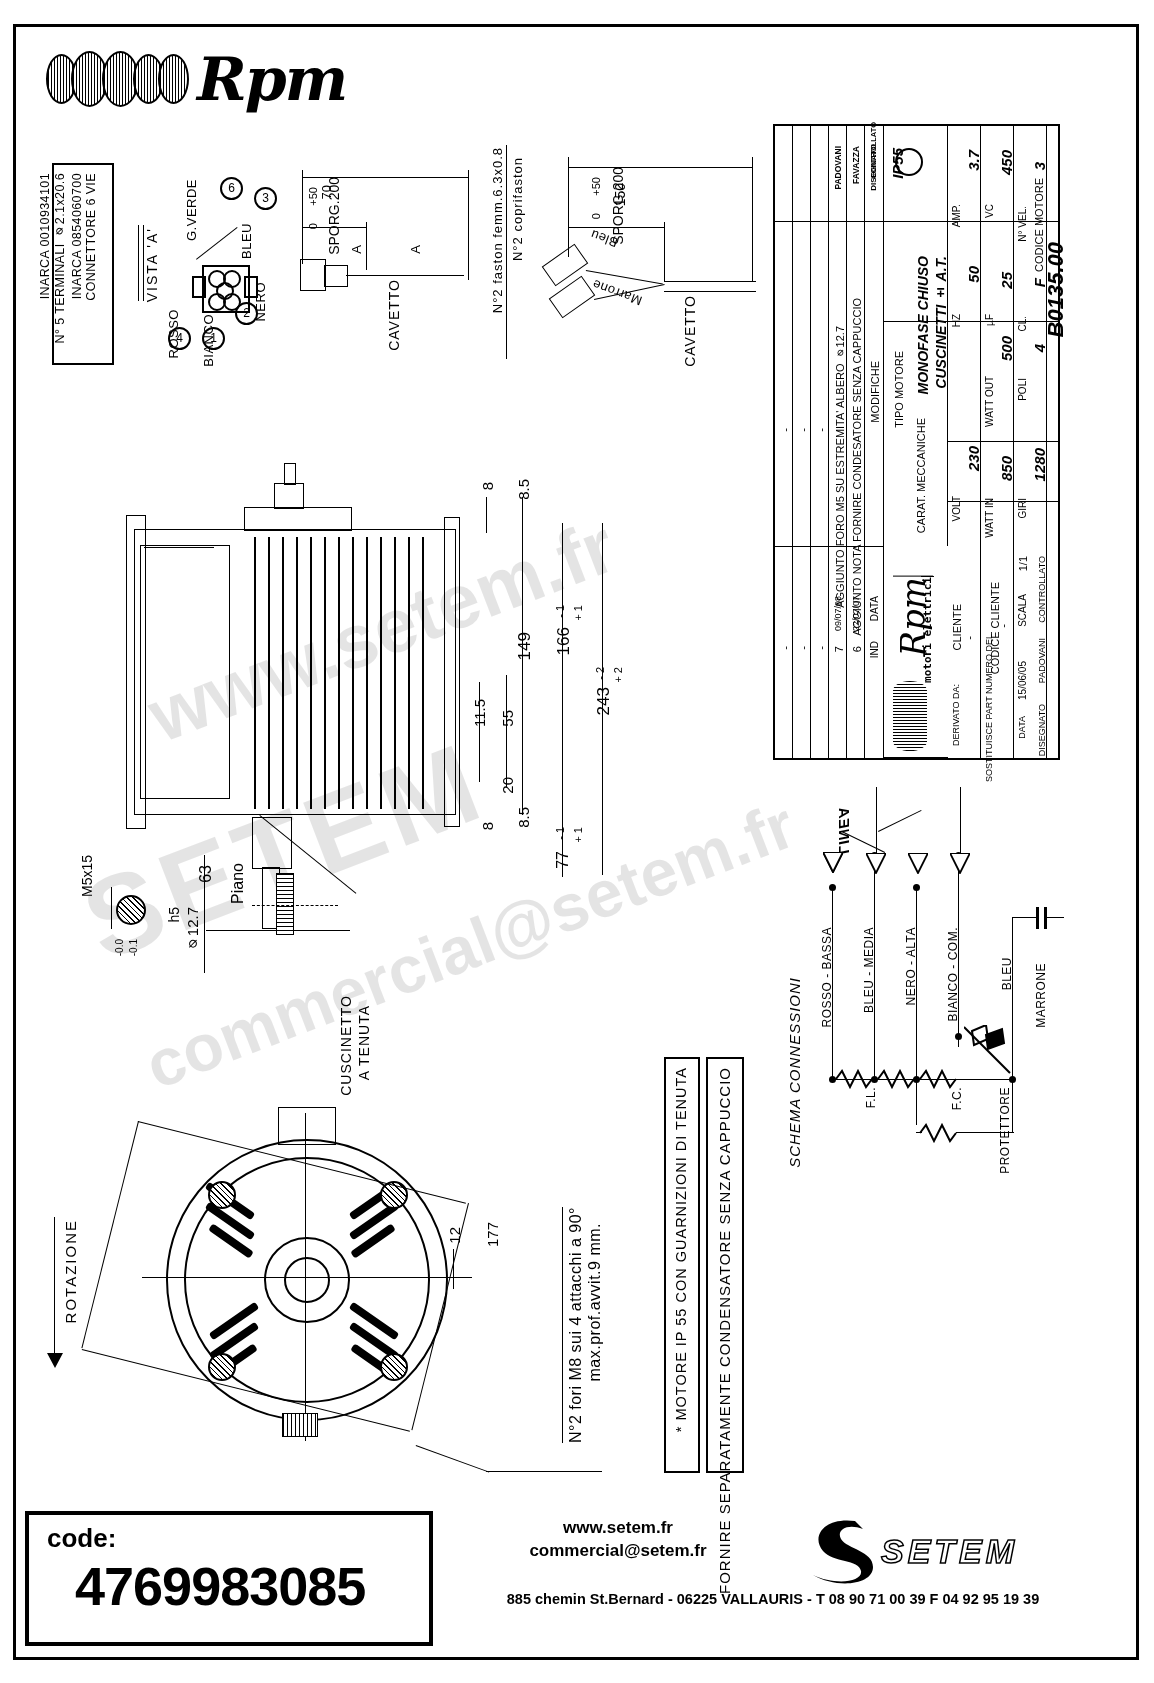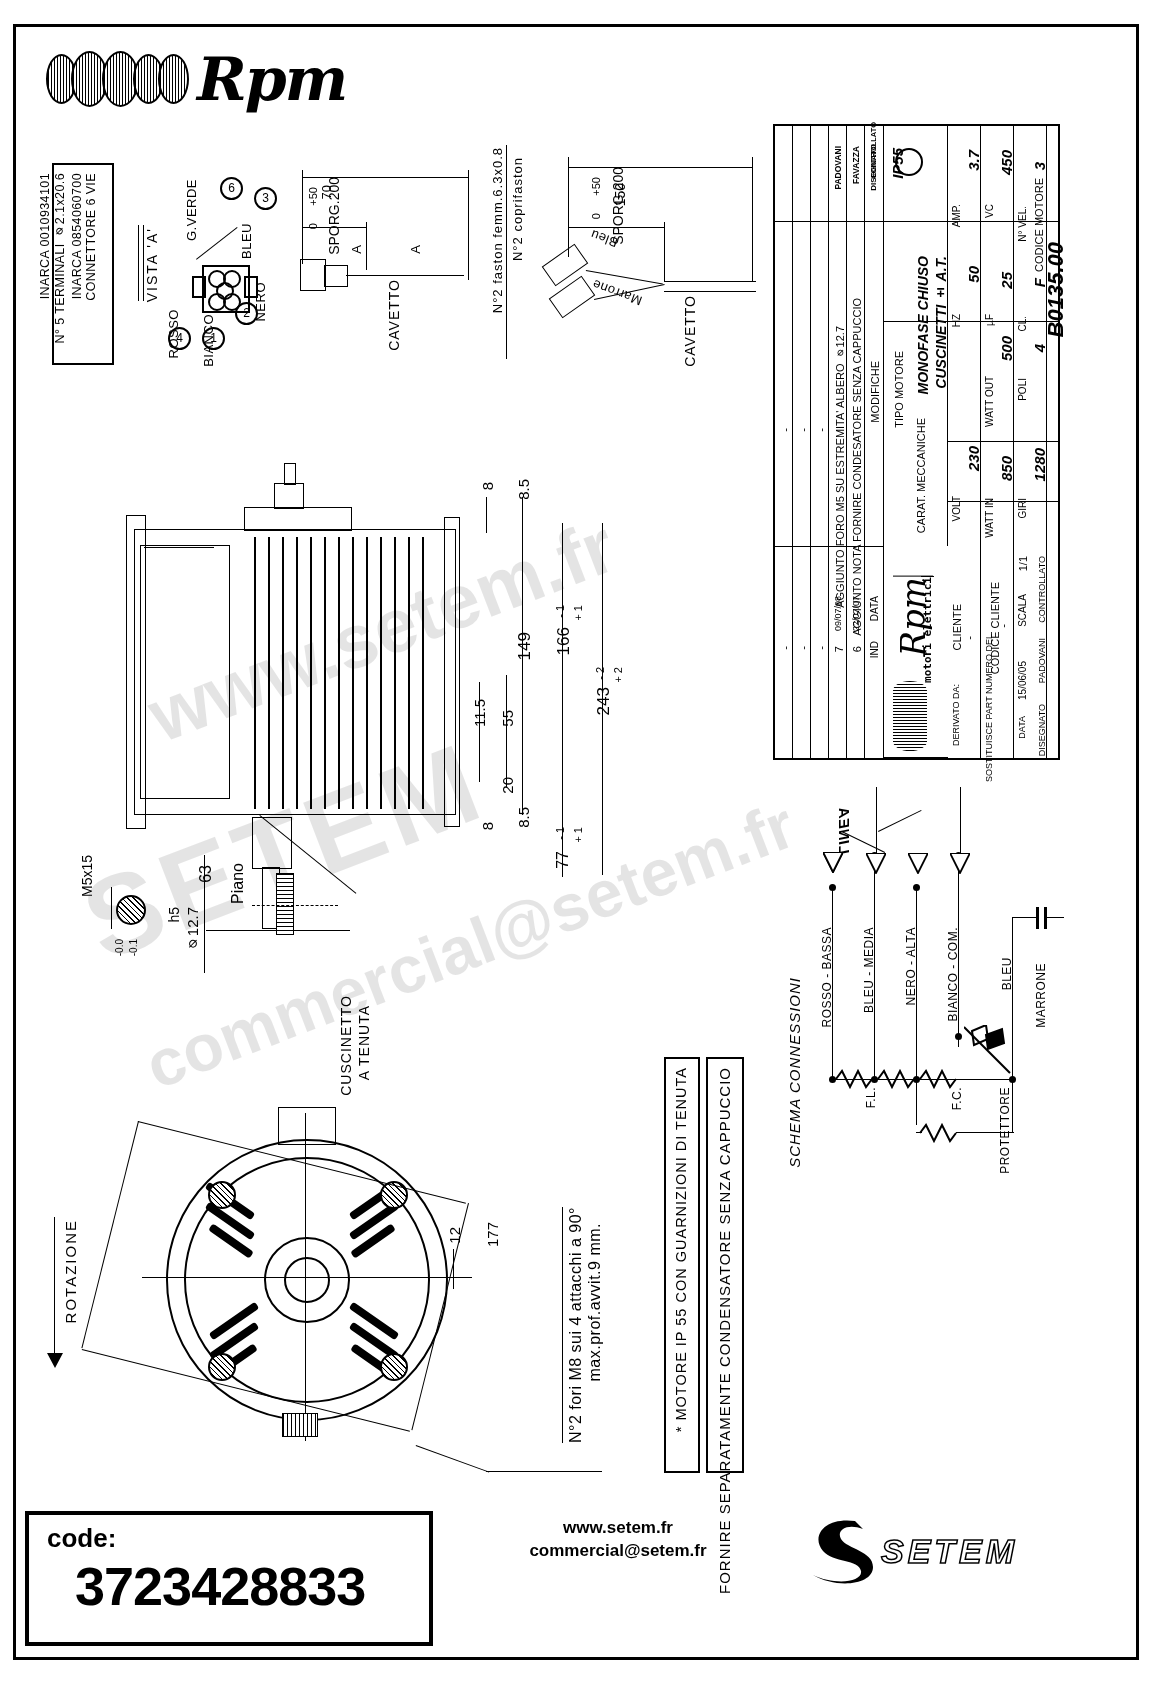--- a/index.html
+++ b/index.html
@@ -521,26 +521,27 @@
   </div>
   <div class="note-box" style="left:690px;top:1030px;width:34px;height:412px;">
     <div class="note-t v" style="left:8px;top:8px;font-size:15px;">FORNIRE SEPARATAMENTE CONDENSATORE SENZA CAPPUCCIO</div>
   </div>
 
 </div>
 
 <div class="footer">
   <div class="code-box">
     <div class="code-lbl">code:</div>
-    <div class="code-num">3723428833</div>
+    <div class="code-num">4769983085</div>
   </div>
   <div class="ft-web">
     <div>www.setem.fr</div>
     <div>commercial@setem.fr</div>
   </div>
   <div class="setem-logo">
     <svg width="78" height="72">
       <path d="M52,6 C20,2 8,22 20,36 C30,48 56,44 58,56 C60,68 30,70 10,60
                C34,74 70,70 70,52 C70,36 44,34 38,24 C33,15 44,8 60,14 Z" fill="#000"></path>
     </svg>
     <div class="setem-word">SETEM</div>
   </div>
+  <div class="ft-addr">885 chemin St.Bernard  -  06225 VALLAURIS  -  T 08 90 71 00 39   F 04 92 95 19 39</div>
 </div>
 
 </body></html>

